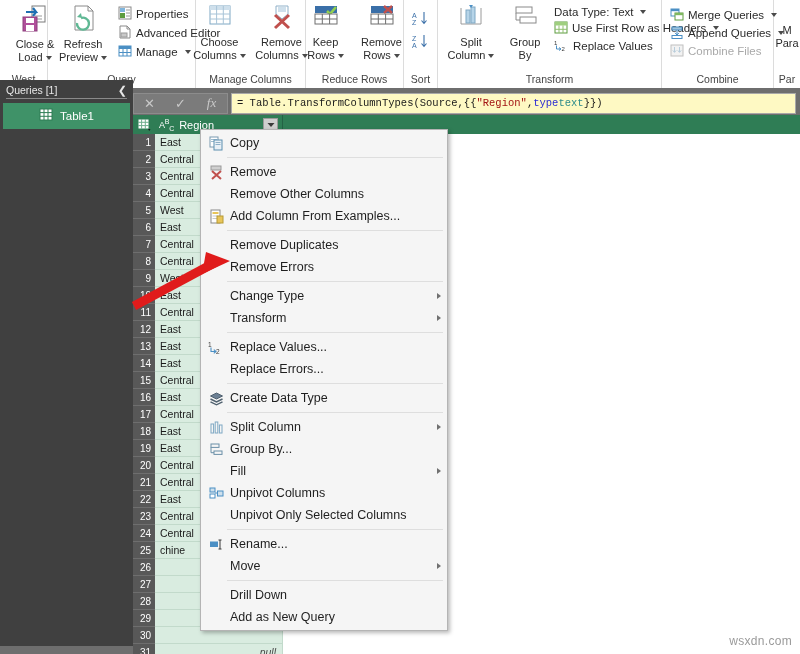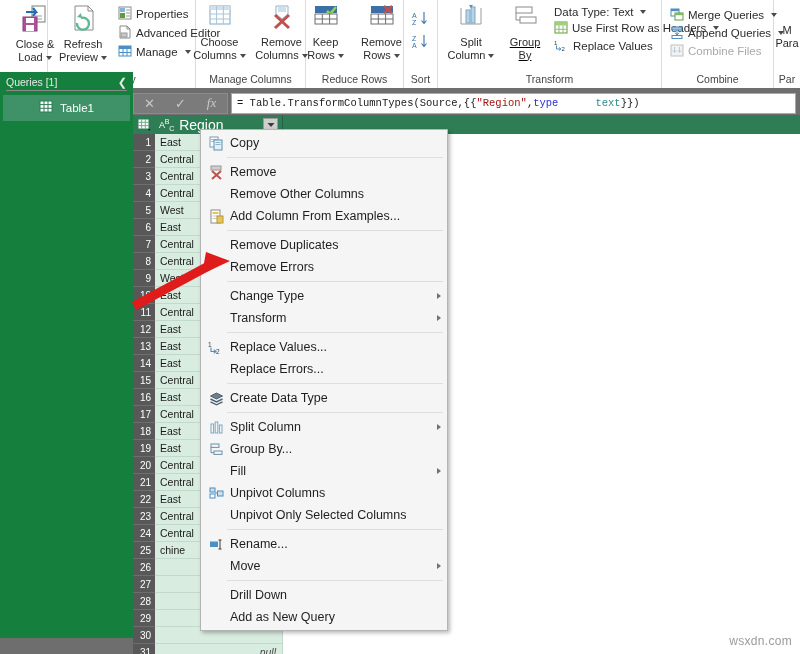--- a/index.html
+++ b/index.html
@@ -41,22 +41,22 @@
   .smallbtn.disabled{color:#a9a9a9;}
   .ico{display:inline-block;flex:0 0 auto;}
   .caret{
     display:inline-block;width:0;height:0;
     border-left:3.5px solid transparent;border-right:3.5px solid transparent;
     border-top:4px solid #4a4a4a;margin-left:3px;vertical-align:middle;
   }
 
   
   .queriespane{
-    position:absolute;left:0;top:72px;width:133px;height:566px;
-    background:#15803d;
+    position:absolute;left:0;top:80px;width:133px;height:566px;
+    background:#404040;
   }
   .qhead{
     display:flex;align-items:center;justify-content:space-between;
     padding:4px 6px 2px 6px;
   }
   .qhead .qtitle{font-size:10.5px;color:#e8e8e8;}
   .qunder{height:1px;background:#8a8a8a;margin:0 6px 4px 6px;}
   .qitem{
     display:flex;align-items:center;gap:7px;
     margin:0 3px;padding:4px 6px;background:#3f9268;cursor:default;justify-content:center;
@@ -76,29 +76,29 @@
   .fbtns{
     display:flex;align-items:center;gap:0;background:#7b7b7b;
     height:21px;border:1px solid #8c8c8c;box-sizing:border-box;
   }
   .fbtn{
     width:31px;height:19px;display:flex;align-items:center;justify-content:center;
     color:#c9c9c9;font-size:13px;cursor:default;
   }
   .fbtn.fx{font-style:italic;font-family:"Liberation Serif",serif;font-size:13px;}
   .finput{
-    flex:1;height:21px;background:#ffffff;border:1px solid #a8a8a8;
+    flex:1;height:21px;background:#fef9c3;border:1px solid #a8a8a8;
     box-sizing:border-box;margin-left:3px;margin-right:4px;
     display:flex;align-items:center;padding:0 5px;overflow:hidden;
     font-family:"Liberation Mono","DejaVu Sans Mono",monospace;font-size:10.5px;
     white-space:nowrap;color:#1a1a1a;cursor:text;
   }
   .tok-str{color:#a31515;}
   .tok-kw{color:#2b2bd4;}
-  .tok-typ{color:#2e8b8b;padding-left:37px;}
+  .tok-typ{color:#2e8b8b;}
 
   
   .grid{
     position:absolute;left:0;top:27px;width:667px;height:539px;
     background:#ffffff;overflow:hidden;
   }
   .gridhead{
     display:flex;height:19px;background:#2f7d55;align-items:center;
   }
   .corner{
@@ -108,21 +108,21 @@
   .colhead{
     width:128px;flex:0 0 128px;height:19px;background:#2f7d55;
     display:flex;align-items:center;gap:5px;padding:0 4px;box-sizing:border-box;
     border-right:1px solid #246245;cursor:default;
   }
   .colhead .typ{
     font-size:9px;color:#ffffff;font-family:"Liberation Sans",sans-serif;letter-spacing:-.2px;
   }
   .colhead .typ sub{font-size:7px;}
   .colhead .typ sup{font-size:7px;}
-  .colhead .cname{font-size:14px;color:#ffffff;flex:1;}
+  .colhead .cname{font-size:11px;color:#ffffff;flex:1;}
   .filterbtn{
     width:13px;height:12px;background:#cfcfcf;border:1px solid #9a9a9a;
     display:flex;align-items:center;justify-content:center;cursor:default;
   }
   .rest{flex:1;height:19px;background:#2f7d55;}
   .gridbody{position:relative;}
   .grow{display:flex;height:17px;align-items:stretch;}
   .rnum{
     width:22px;flex:0 0 22px;background:#585858;color:#ffffff;
     font-size:10px;display:flex;align-items:center;justify-content:flex-end;
@@ -349,21 +349,21 @@
             <path d="M6 4 V20 M26 4 V20" stroke="#9a9a9a" fill="none"></path>
             <path d="M6 20 H26" stroke="#9a9a9a" fill="none"></path>
             <rect x="11" y="6" width="4" height="13" fill="#b6d4e8" stroke="#7fa8c4"></rect>
             <rect x="16" y="3" width="4" height="16" fill="#b6d4e8" stroke="#7fa8c4"></rect>
             <path d="M14 1 l2 3 l2 -3 z" fill="#4b8fc4"></path>
           </svg>
         </span>
         <span class="lbl">Split</span>
         <span class="lbl"><span>Column</span><i class="caret"></i></span>
       </div>
-      <div class="bigbtn" style="min-width:42px;text-decoration:underline;">
+      <div class="bigbtn" style="min-width:42px;">
         <span class="ico">
           <svg width="30" height="28" viewBox="0 0 30 28">
             <rect x="6" y="3" width="16" height="6" fill="#fff" stroke="#8a8a8a"></rect>
             <rect x="10" y="13" width="16" height="6" fill="#fff" stroke="#8a8a8a"></rect>
             <path d="M6 9 V16 H10" fill="none" stroke="#8a8a8a"></path>
           </svg>
         </span>
         <span class="lbl">Group</span>
         <span class="lbl">By</span>
       </div>

